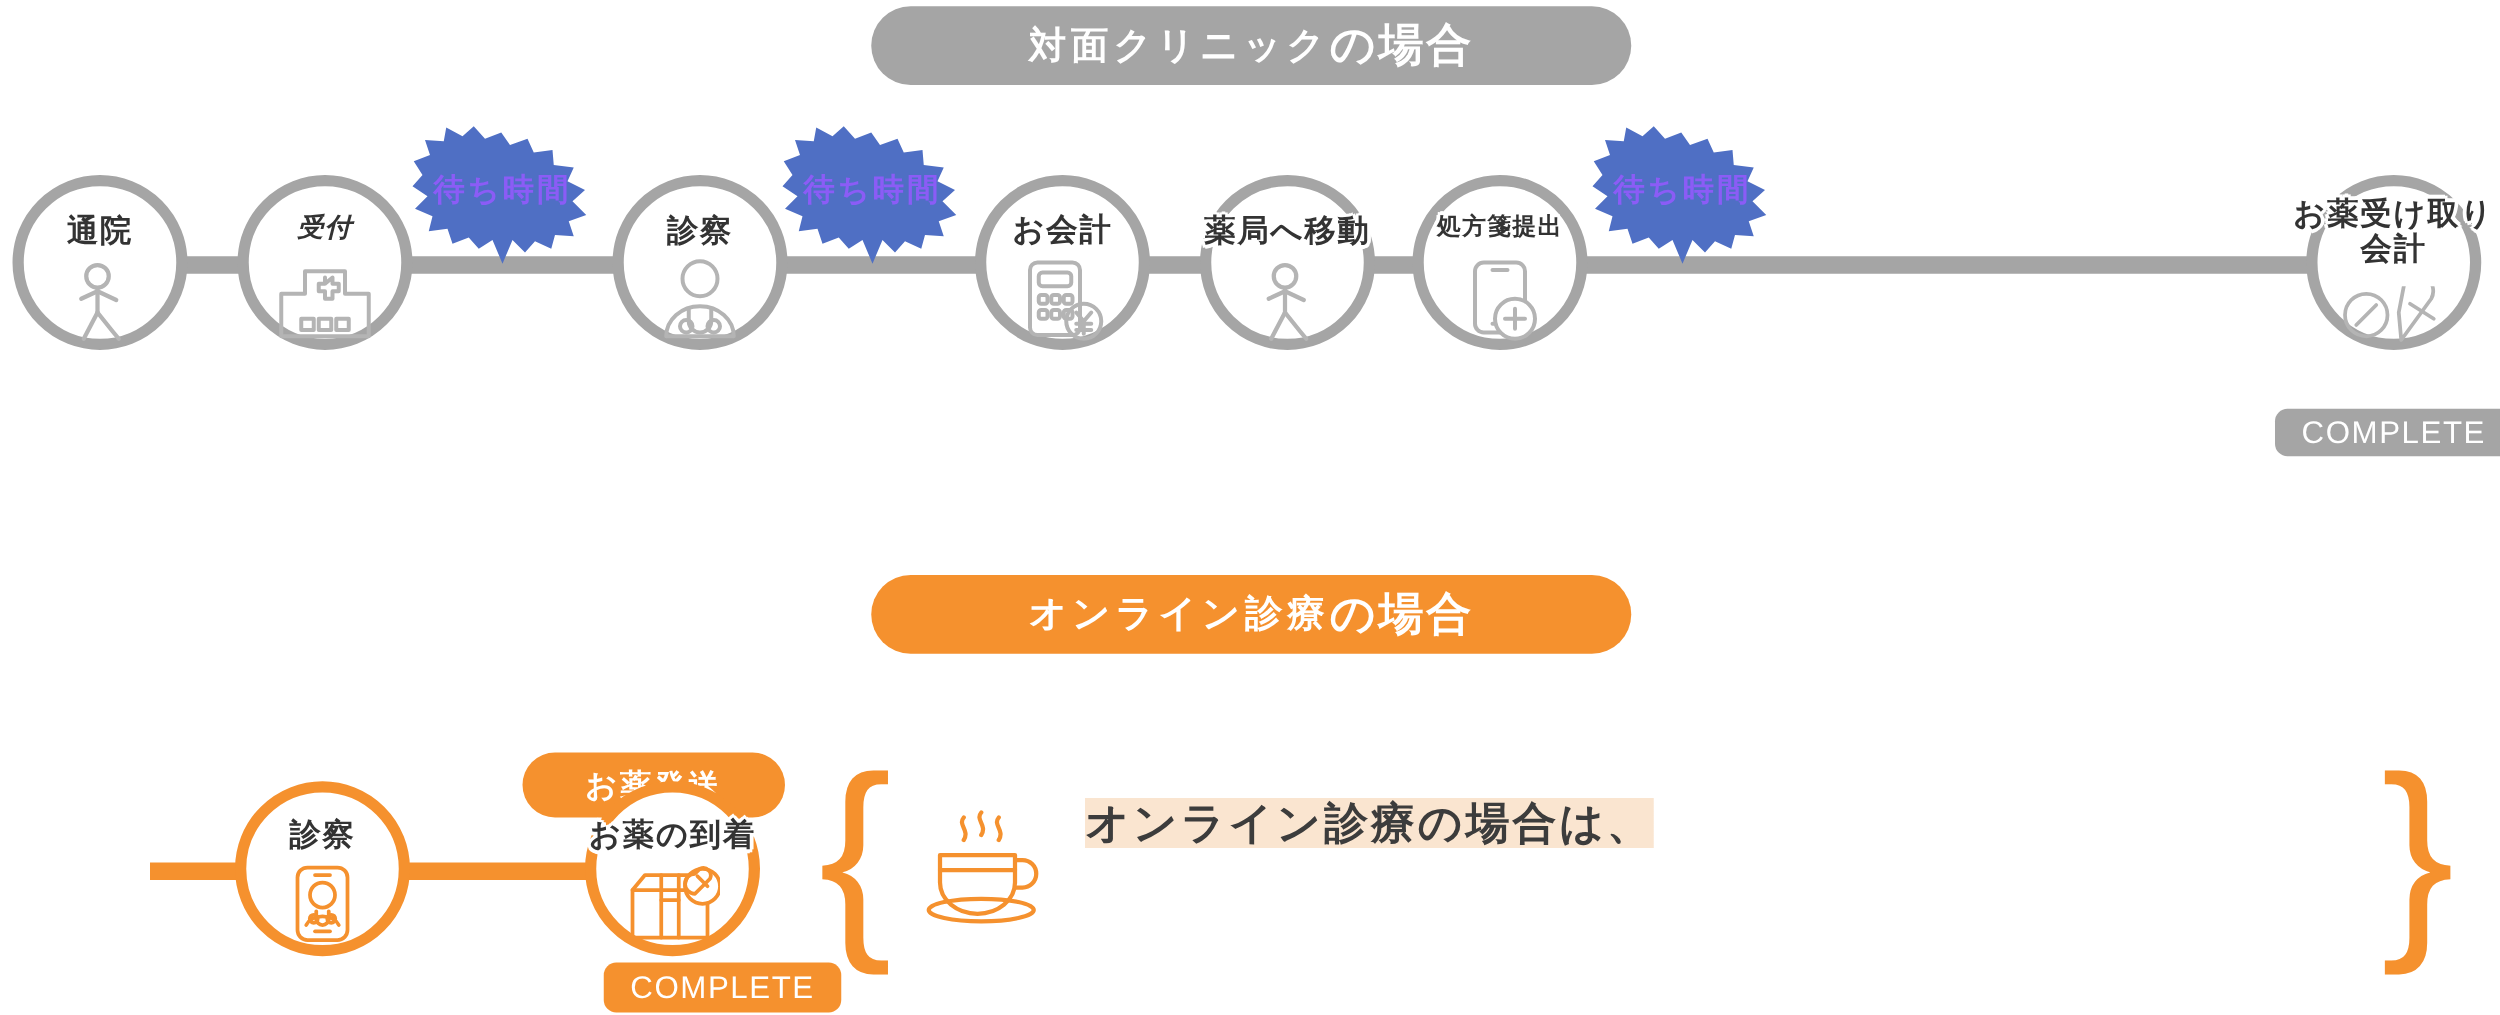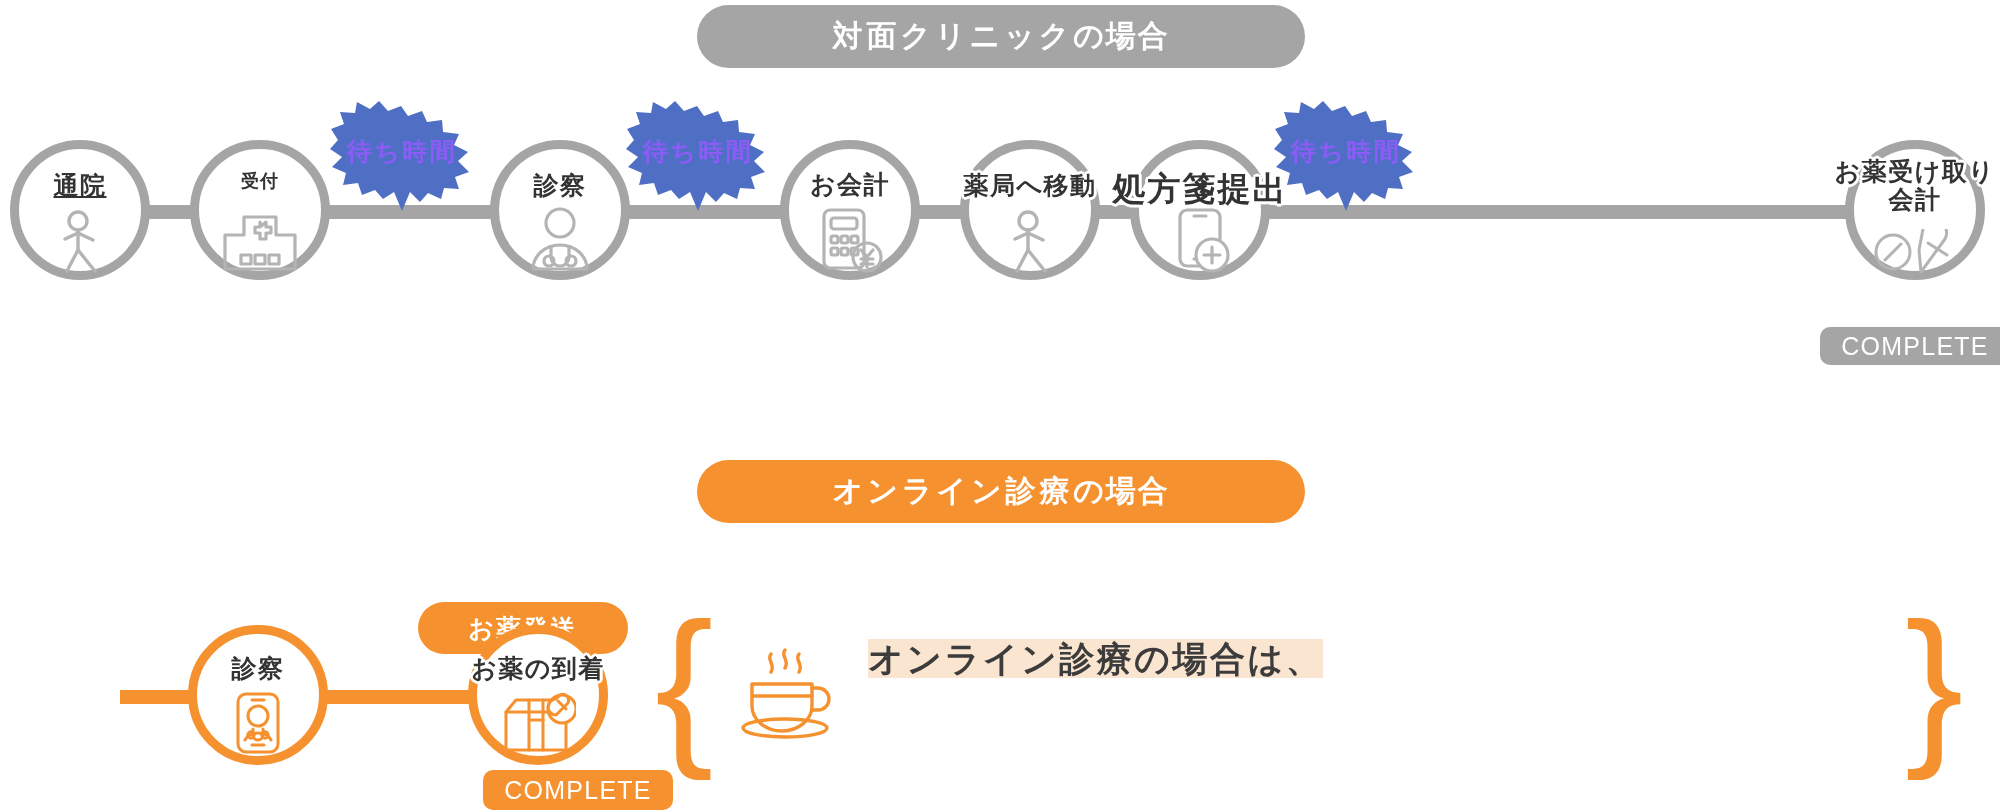--- a/index.html
+++ b/index.html
@@ -10,21 +10,21 @@
   }
   .stage{position:relative;width:2000px;height:812px;}
 
   
   .pill{
     position:absolute;display:flex;align-items:center;justify-content:center;
     border-radius:60px;color:#fff;white-space:nowrap;
     font-weight:700;letter-spacing:.06em;
   }
   .pill .big{font-size:30px;letter-spacing:.13em;}
-  .pill .small{font-size:30px;letter-spacing:.06em;}
+  .pill .small{font-size:36px;letter-spacing:.06em;}
   #pill-offline{left:697px;top:5px;width:608px;height:63px;background:#a5a5a5;}
   #pill-online{left:697px;top:460px;width:608px;height:63px;background:#f5912e;}
 
   
   .row{position:absolute;left:0;top:0;width:2000px;height:812px;}
 
   
   .bar{position:absolute;height:14px;border-radius:0;}
   .bar.gray{background:#a5a5a5;}
   .bar.orange{background:#f5912e;}
@@ -106,34 +106,34 @@
 
     <div class="bar gray" style="left:120px;top:205px;width:140px;"></div>
     <div class="bar gray" style="left:280px;top:205px;width:280px;"></div>
     <div class="bar gray" style="left:560px;top:205px;width:280px;"></div>
     <div class="bar gray" style="left:840px;top:205px;width:190px;"></div>
     <div class="bar gray" style="left:1030px;top:205px;width:160px;"></div>
     <div class="bar gray" style="left:1190px;top:205px;width:330px;"></div>
     <div class="bar gray" style="left:1520px;top:205px;width:400px;"></div>
 
     <div class="node gray" style="left:10px;top:140px;width:140px;height:140px;">
-      <div class="label" style="top:22px;font-size:25px;text-decoration:underline;">通院</div>
+      <div class="label" style="top:22px;font-size:25px;">通院</div>
       <div class="glyph" style="top:60px;">
         <svg width="62" height="66" viewBox="0 0 62 66" fill="none" stroke="#b4b4b4" stroke-width="3.4" stroke-linecap="round" stroke-linejoin="round">
           <circle cx="29" cy="12" r="9"></circle>
           <path d="M29 22 L29 42"></path>
           <path d="M16 30 L29 24 L44 31"></path>
           <path d="M29 41 L18 62"></path>
           <path d="M29 41 L41 56 L46 62"></path>
         </svg>
       </div>
     </div>
 
     <div class="node gray" style="left:190px;top:140px;width:140px;height:140px;">
-      <div class="label" style="top:22px;font-size:18px;">受付</div>
+      <div class="label" style="top:22px;font-size:21px;font-style:italic;">受付</div>
       <div class="glyph" style="top:62px;">
         <svg width="78" height="62" viewBox="0 0 78 62" fill="none" stroke="#b4b4b4" stroke-width="3.2" stroke-linecap="round" stroke-linejoin="round">
           <path d="M23 6 h32 v18 h19 v34 h-70 v-34 h19 z"></path>
           <path d="M39 11 v5 M39 16 h-5 v6 h5 v6 h6 v-6 h5 v-6 h-5 v-5 z"></path>
           <rect x="20" y="44" width="10" height="9"></rect>
           <rect x="34" y="44" width="10" height="9"></rect>
           <rect x="48" y="44" width="10" height="9"></rect>
         </svg>
       </div>
     </div>
@@ -190,21 +190,21 @@
           <circle cx="29" cy="12" r="9"></circle>
           <path d="M29 22 L29 42"></path>
           <path d="M16 30 L29 24 L44 31"></path>
           <path d="M29 41 L18 62"></path>
           <path d="M29 41 L41 56 L46 62"></path>
         </svg>
       </div>
     </div>
 
     <div class="node gray" style="left:1130px;top:140px;width:140px;height:140px;">
-      <div class="label" style="top:22px;font-size:33px;">処方箋提出</div>
+      <div class="label" style="top:22px;font-size:19px;">処方箋提出</div>
       <div class="glyph" style="top:58px;">
         <svg width="64" height="68" viewBox="0 0 64 68" fill="none" stroke="#b4b4b4" stroke-width="3.2" stroke-linecap="round" stroke-linejoin="round">
           <rect x="12" y="3" width="40" height="56" rx="7"></rect>
           <path d="M26 9 h12"></path>
           <path d="M26 52 h12"></path>
           <circle cx="44" cy="48" r="16" fill="#ffffff"></circle>
           <path d="M44 40 v16 M36 48 h16"></path>
         </svg>
       </div>
     </div>

